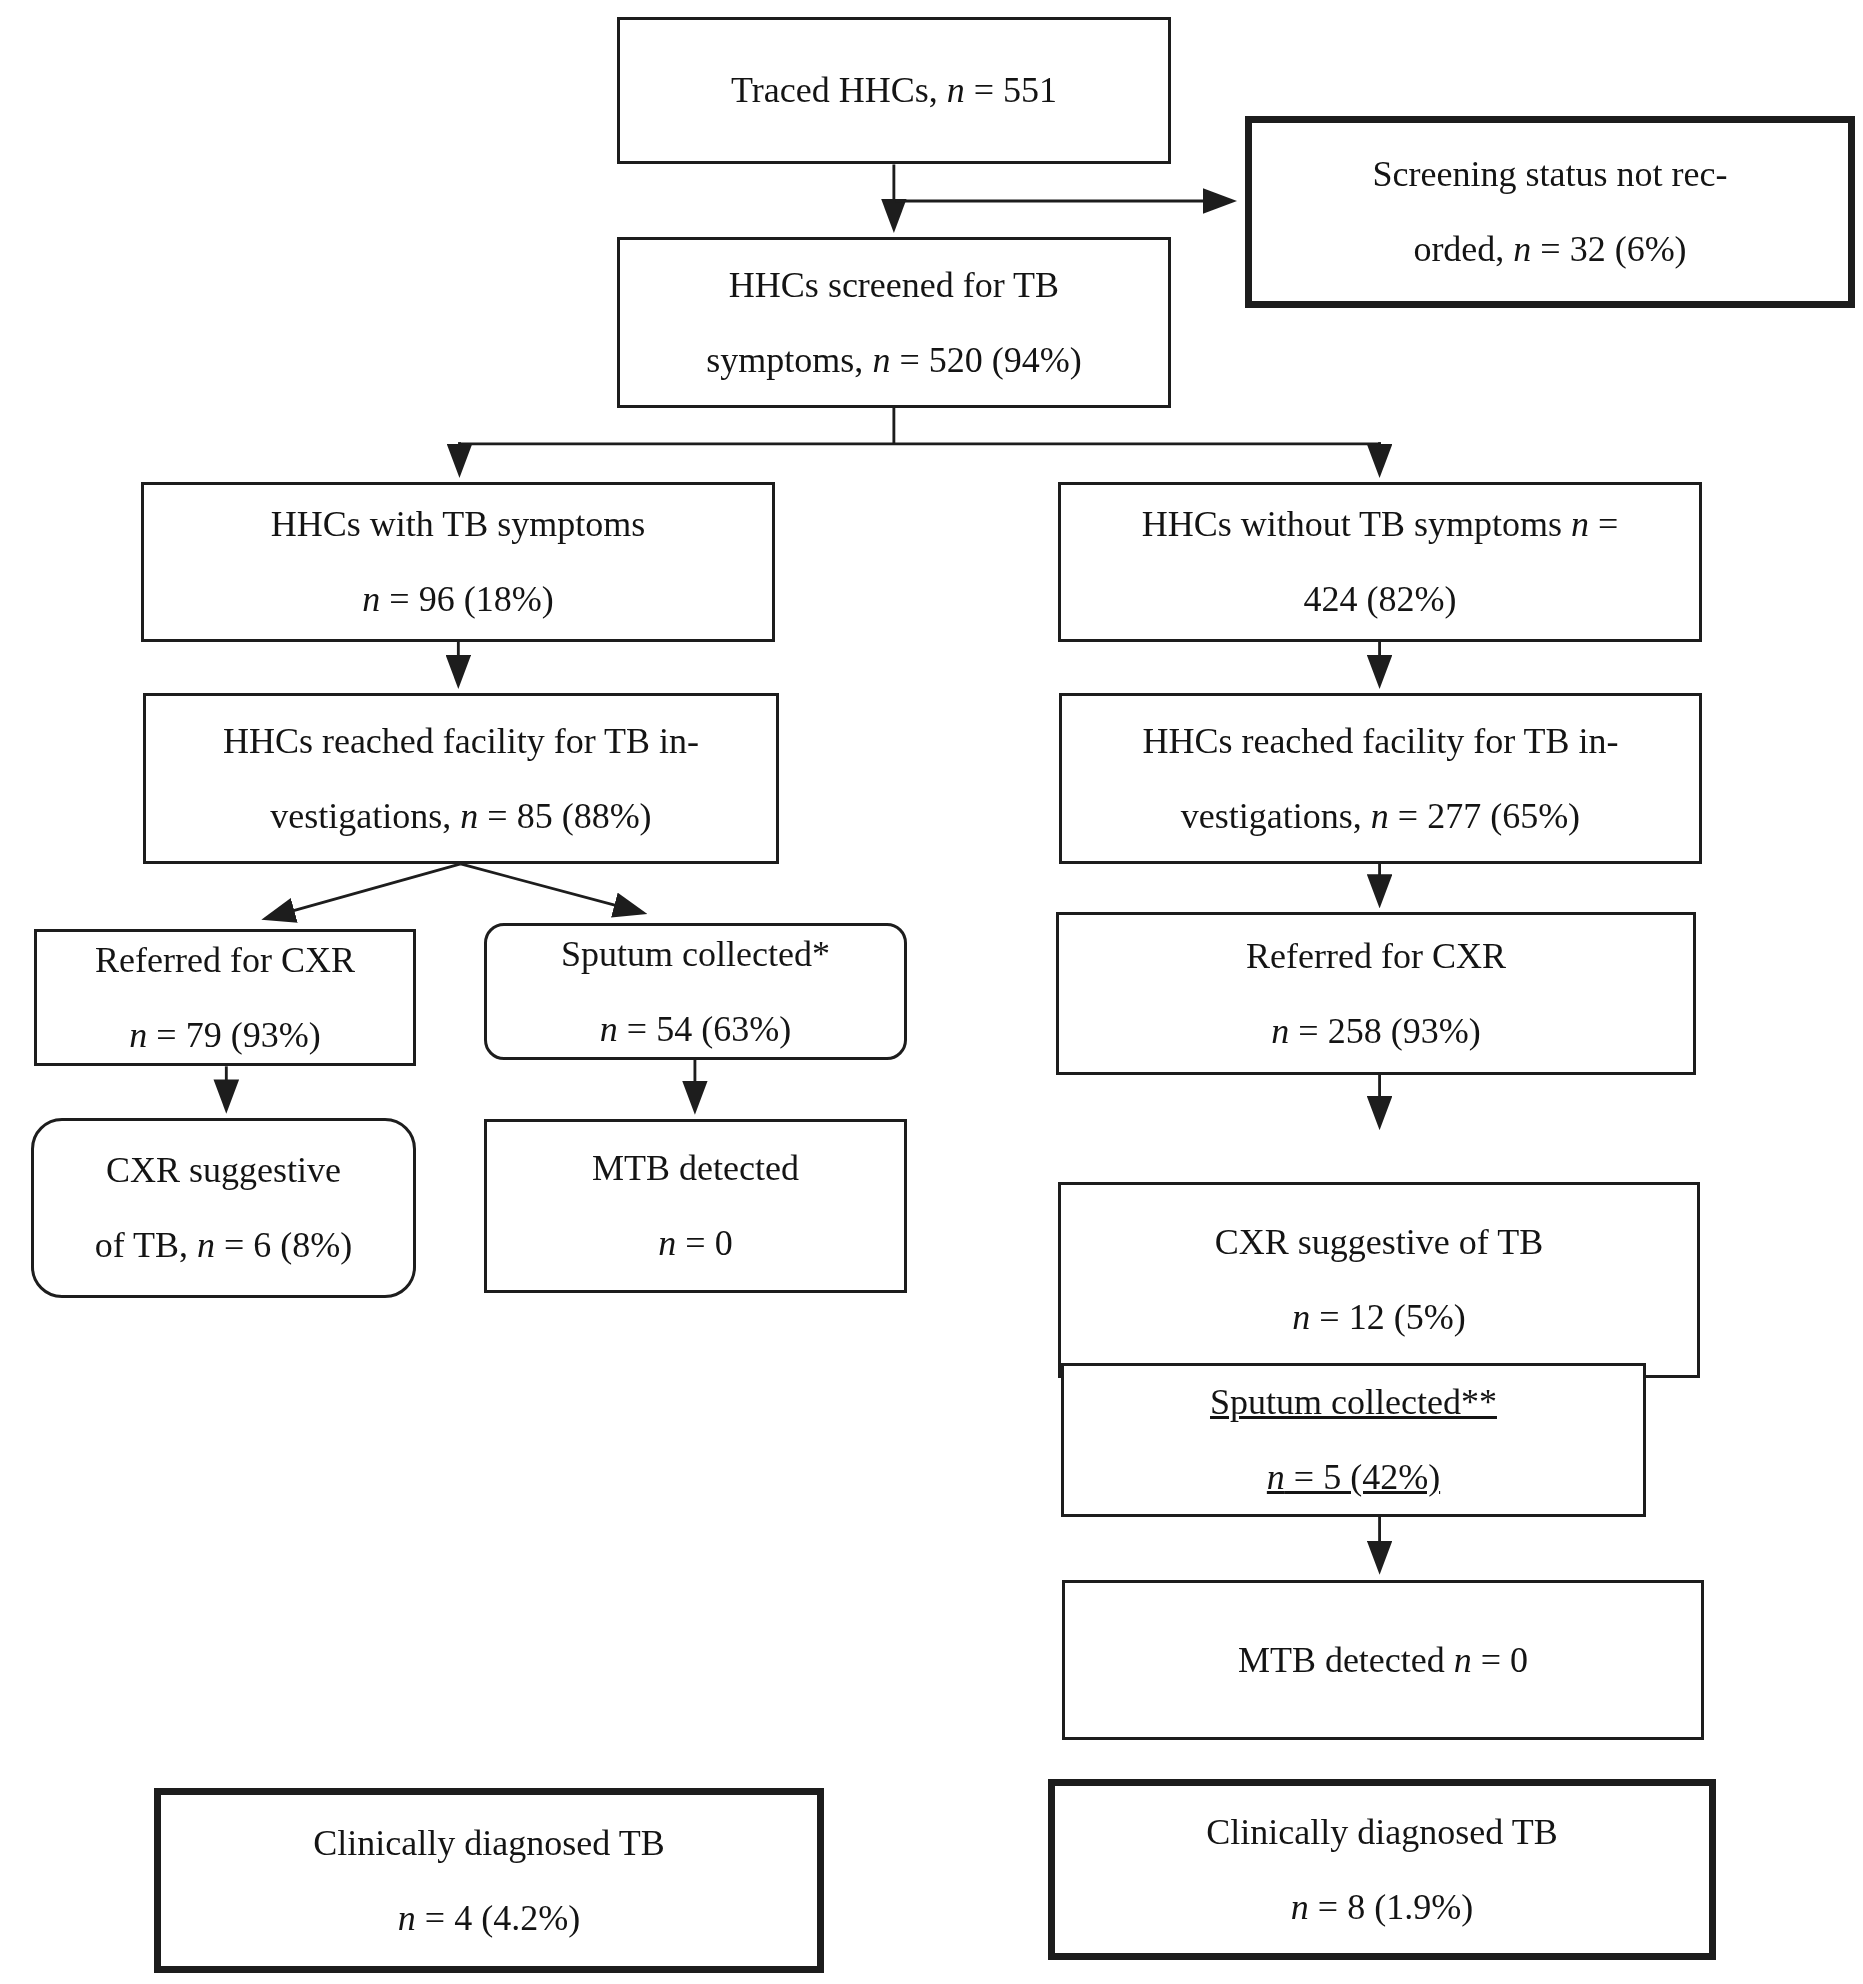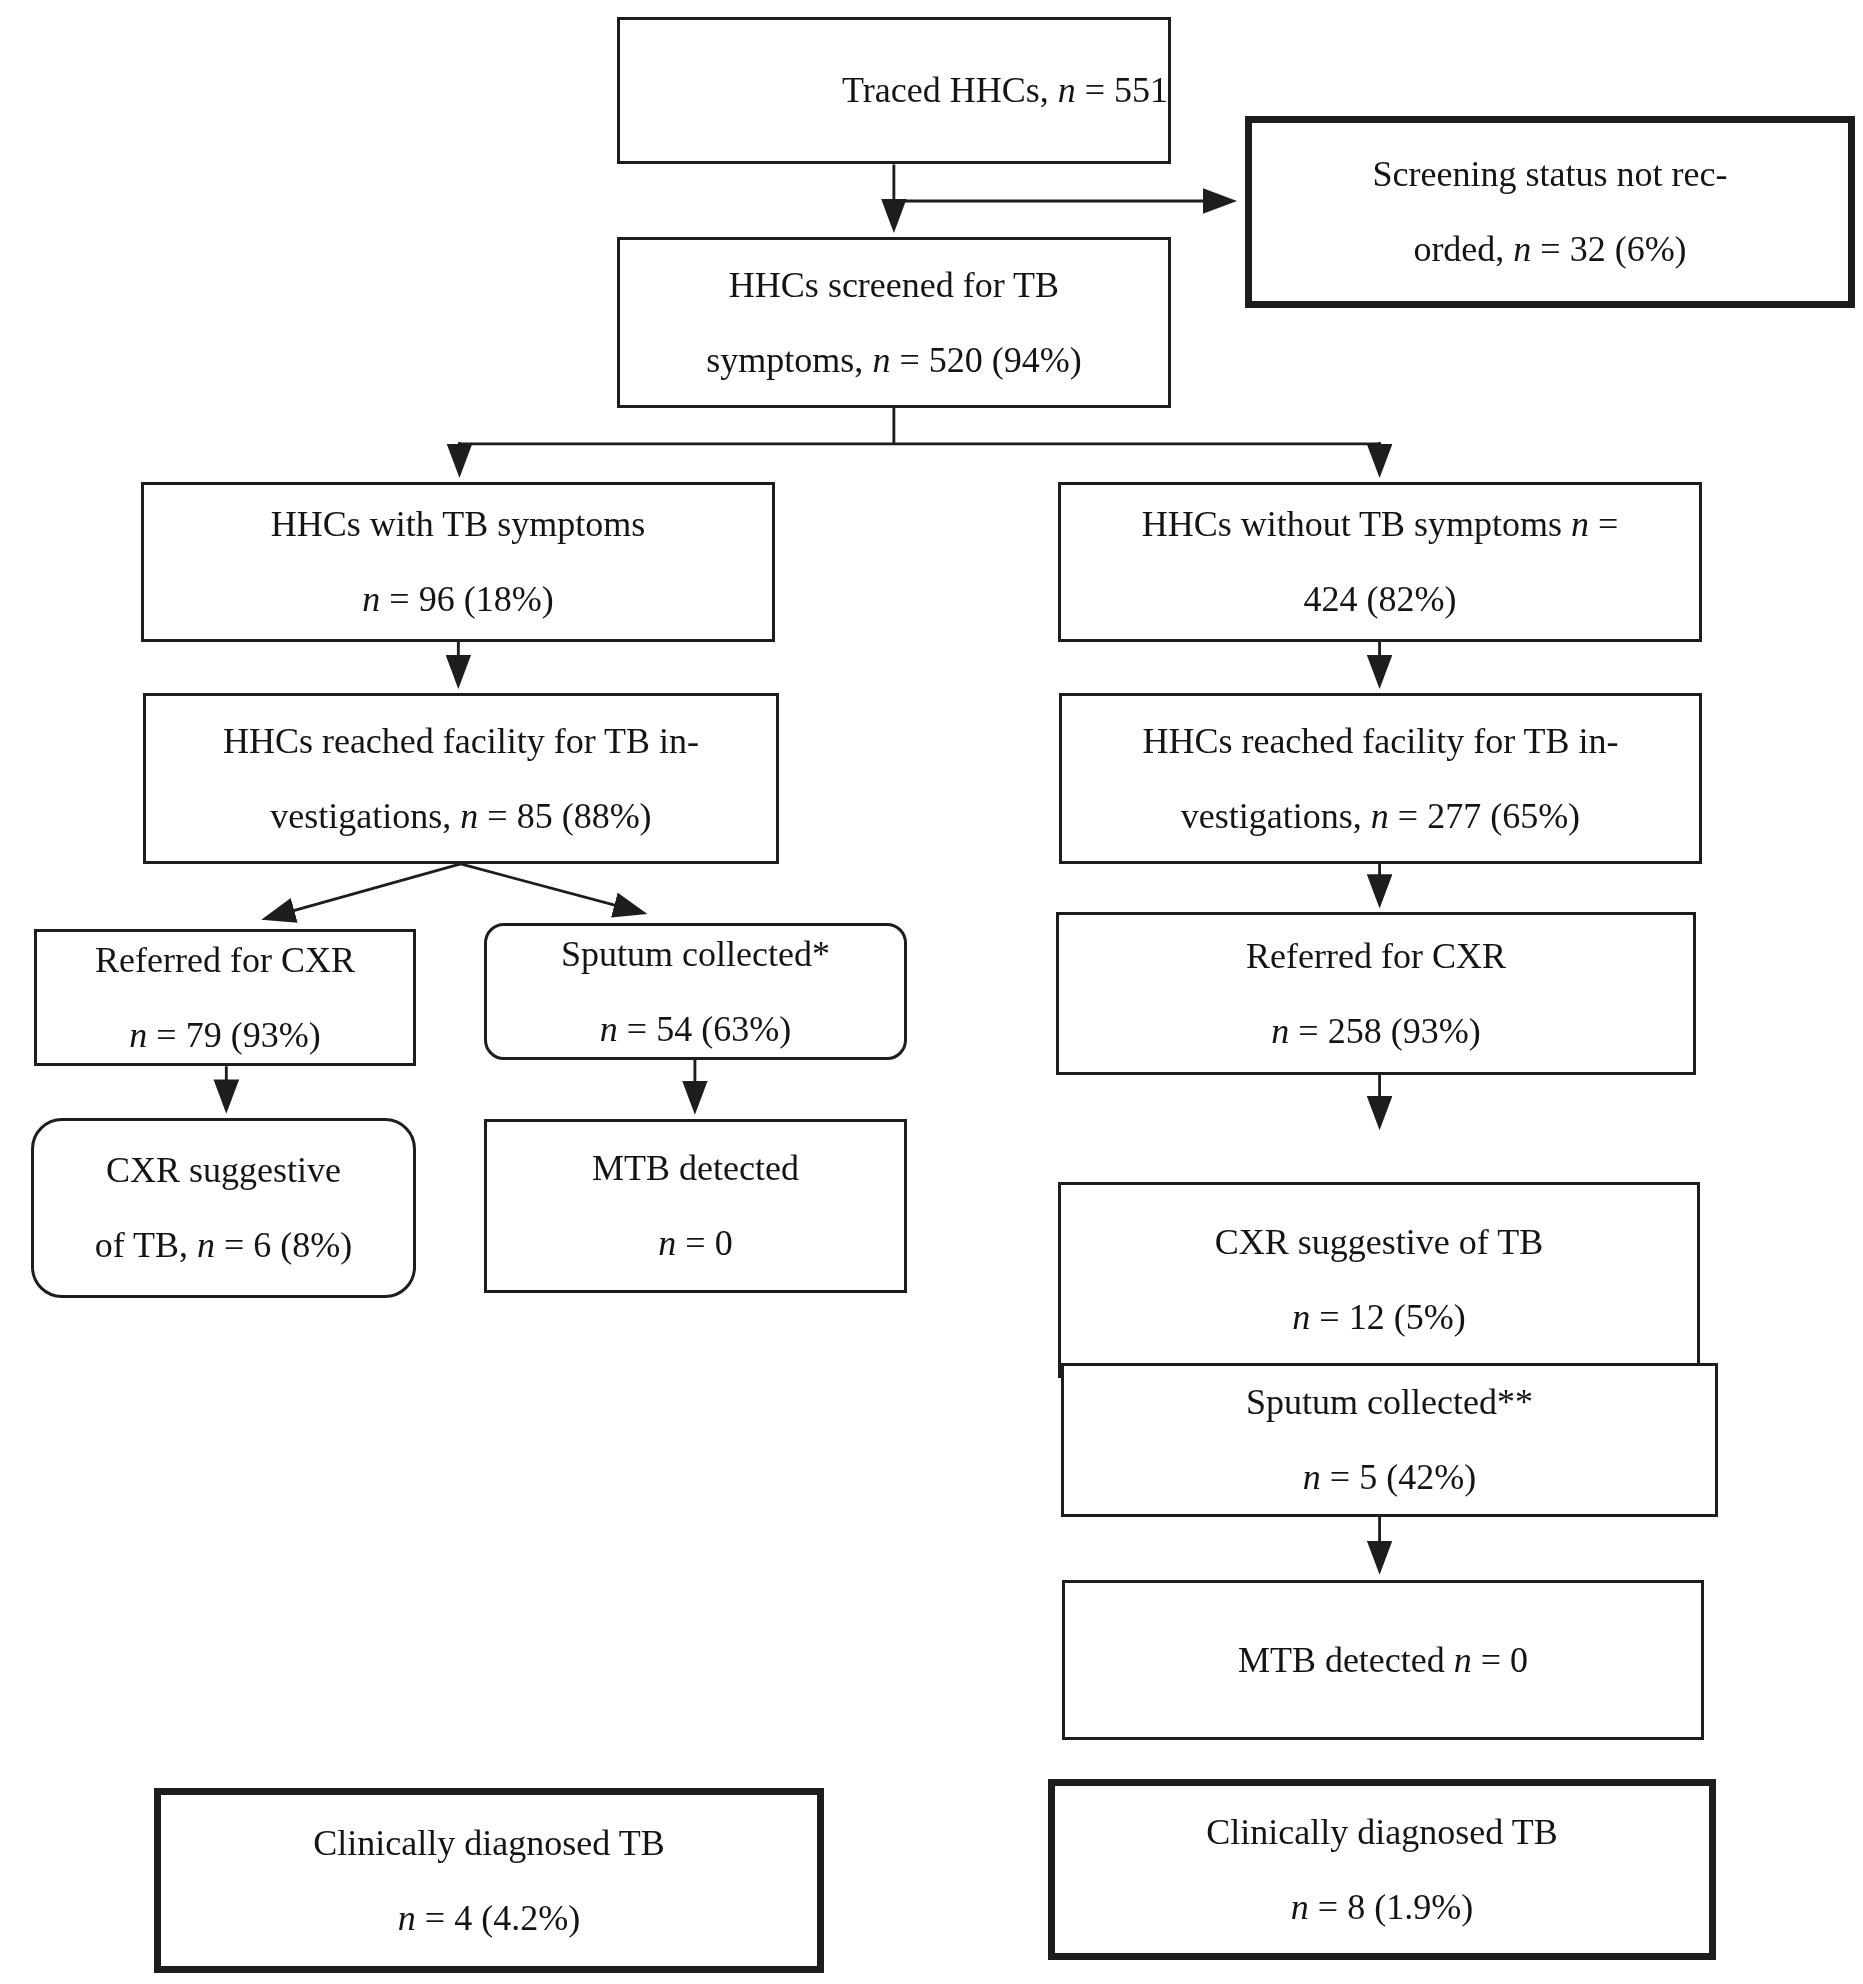--- a/index.html
+++ b/index.html
@@ -73,21 +73,21 @@
     <line x1="808" y1="1515" x2="468" y2="1610" marker-end="url(#ah)"></line>
     <line x1="808" y1="1515" x2="1126" y2="1600" marker-end="url(#ah)"></line>
     <line x1="397" y1="1870" x2="397" y2="1943" marker-end="url(#ah)"></line>
     <line x1="1219" y1="1858" x2="1219" y2="1945" marker-end="url(#ah)"></line>
     <line x1="2420" y1="1515" x2="2420" y2="1583" marker-end="url(#ah)"></line>
     <line x1="2420" y1="1885" x2="2420" y2="1972" marker-end="url(#ah)"></line>
     <line x1="2420" y1="2275" x2="2420" y2="2372" marker-end="url(#ah)"></line>
     <line x1="2420" y1="2660" x2="2420" y2="2752" marker-end="url(#ah)"></line>
   </svg>
 
-  <div class="box" style="left:617px; top:17px; width:554px; height:147px;align-items:flex-end;">
+  <div class="box" style="left:617px; top:17px; width:554px; height:147px;">
       <div class="line"><span>Traced HHCs, </span><span class="nvar">n</span><span> = 551</span></div>
     </div>
 
   <div class="box thick" style="left:1245px; top:116px; width:610px; height:192px;">
       <div class="line"><span>Screening status not rec-</span></div>
       <div class="line"><span>orded, </span><span class="nvar">n</span><span> = 32 (6%)</span></div>
     </div>
 
   <div class="box" style="left:617px; top:237px; width:554px; height:171px;">
       <div class="line"><span>HHCs screened for TB</span></div>
@@ -137,21 +137,21 @@
   <div class="box" style="left:1056px; top:912px; width:640px; height:163px;">
       <div class="line"><span>Referred for CXR</span></div>
       <div class="line"><span class="nvar">n</span><span> = 258 (93%)</span></div>
     </div>
 
   <div class="box" style="left:1058px; top:1135px; width:642px; height:196px;margin-top:47px;">
       <div class="line"><span>CXR suggestive of TB</span></div>
       <div class="line"><span class="nvar">n</span><span> = 12 (5%)</span></div>
     </div>
 
-  <div class="box" style="left:1061px; top:1363px; width:657px; height:154px;">
+  <div class="box" style="left:1061px; top:1363px; width:585px; height:154px;text-decoration:underline;">
       <div class="line"><span>Sputum collected**</span></div>
       <div class="line"><span class="nvar">n</span><span> = 5 (42%)</span></div>
     </div>
 
   <div class="box" style="left:1062px; top:1580px; width:642px; height:160px;align-items:center;">
       <div class="line"><span>MTB detected </span><span class="nvar">n</span><span> = 0</span></div>
     </div>
 
   <div class="box thick" style="left:154px; top:1788px; width:670px; height:185px;">
       <div class="line"><span>Clinically diagnosed TB</span></div>

